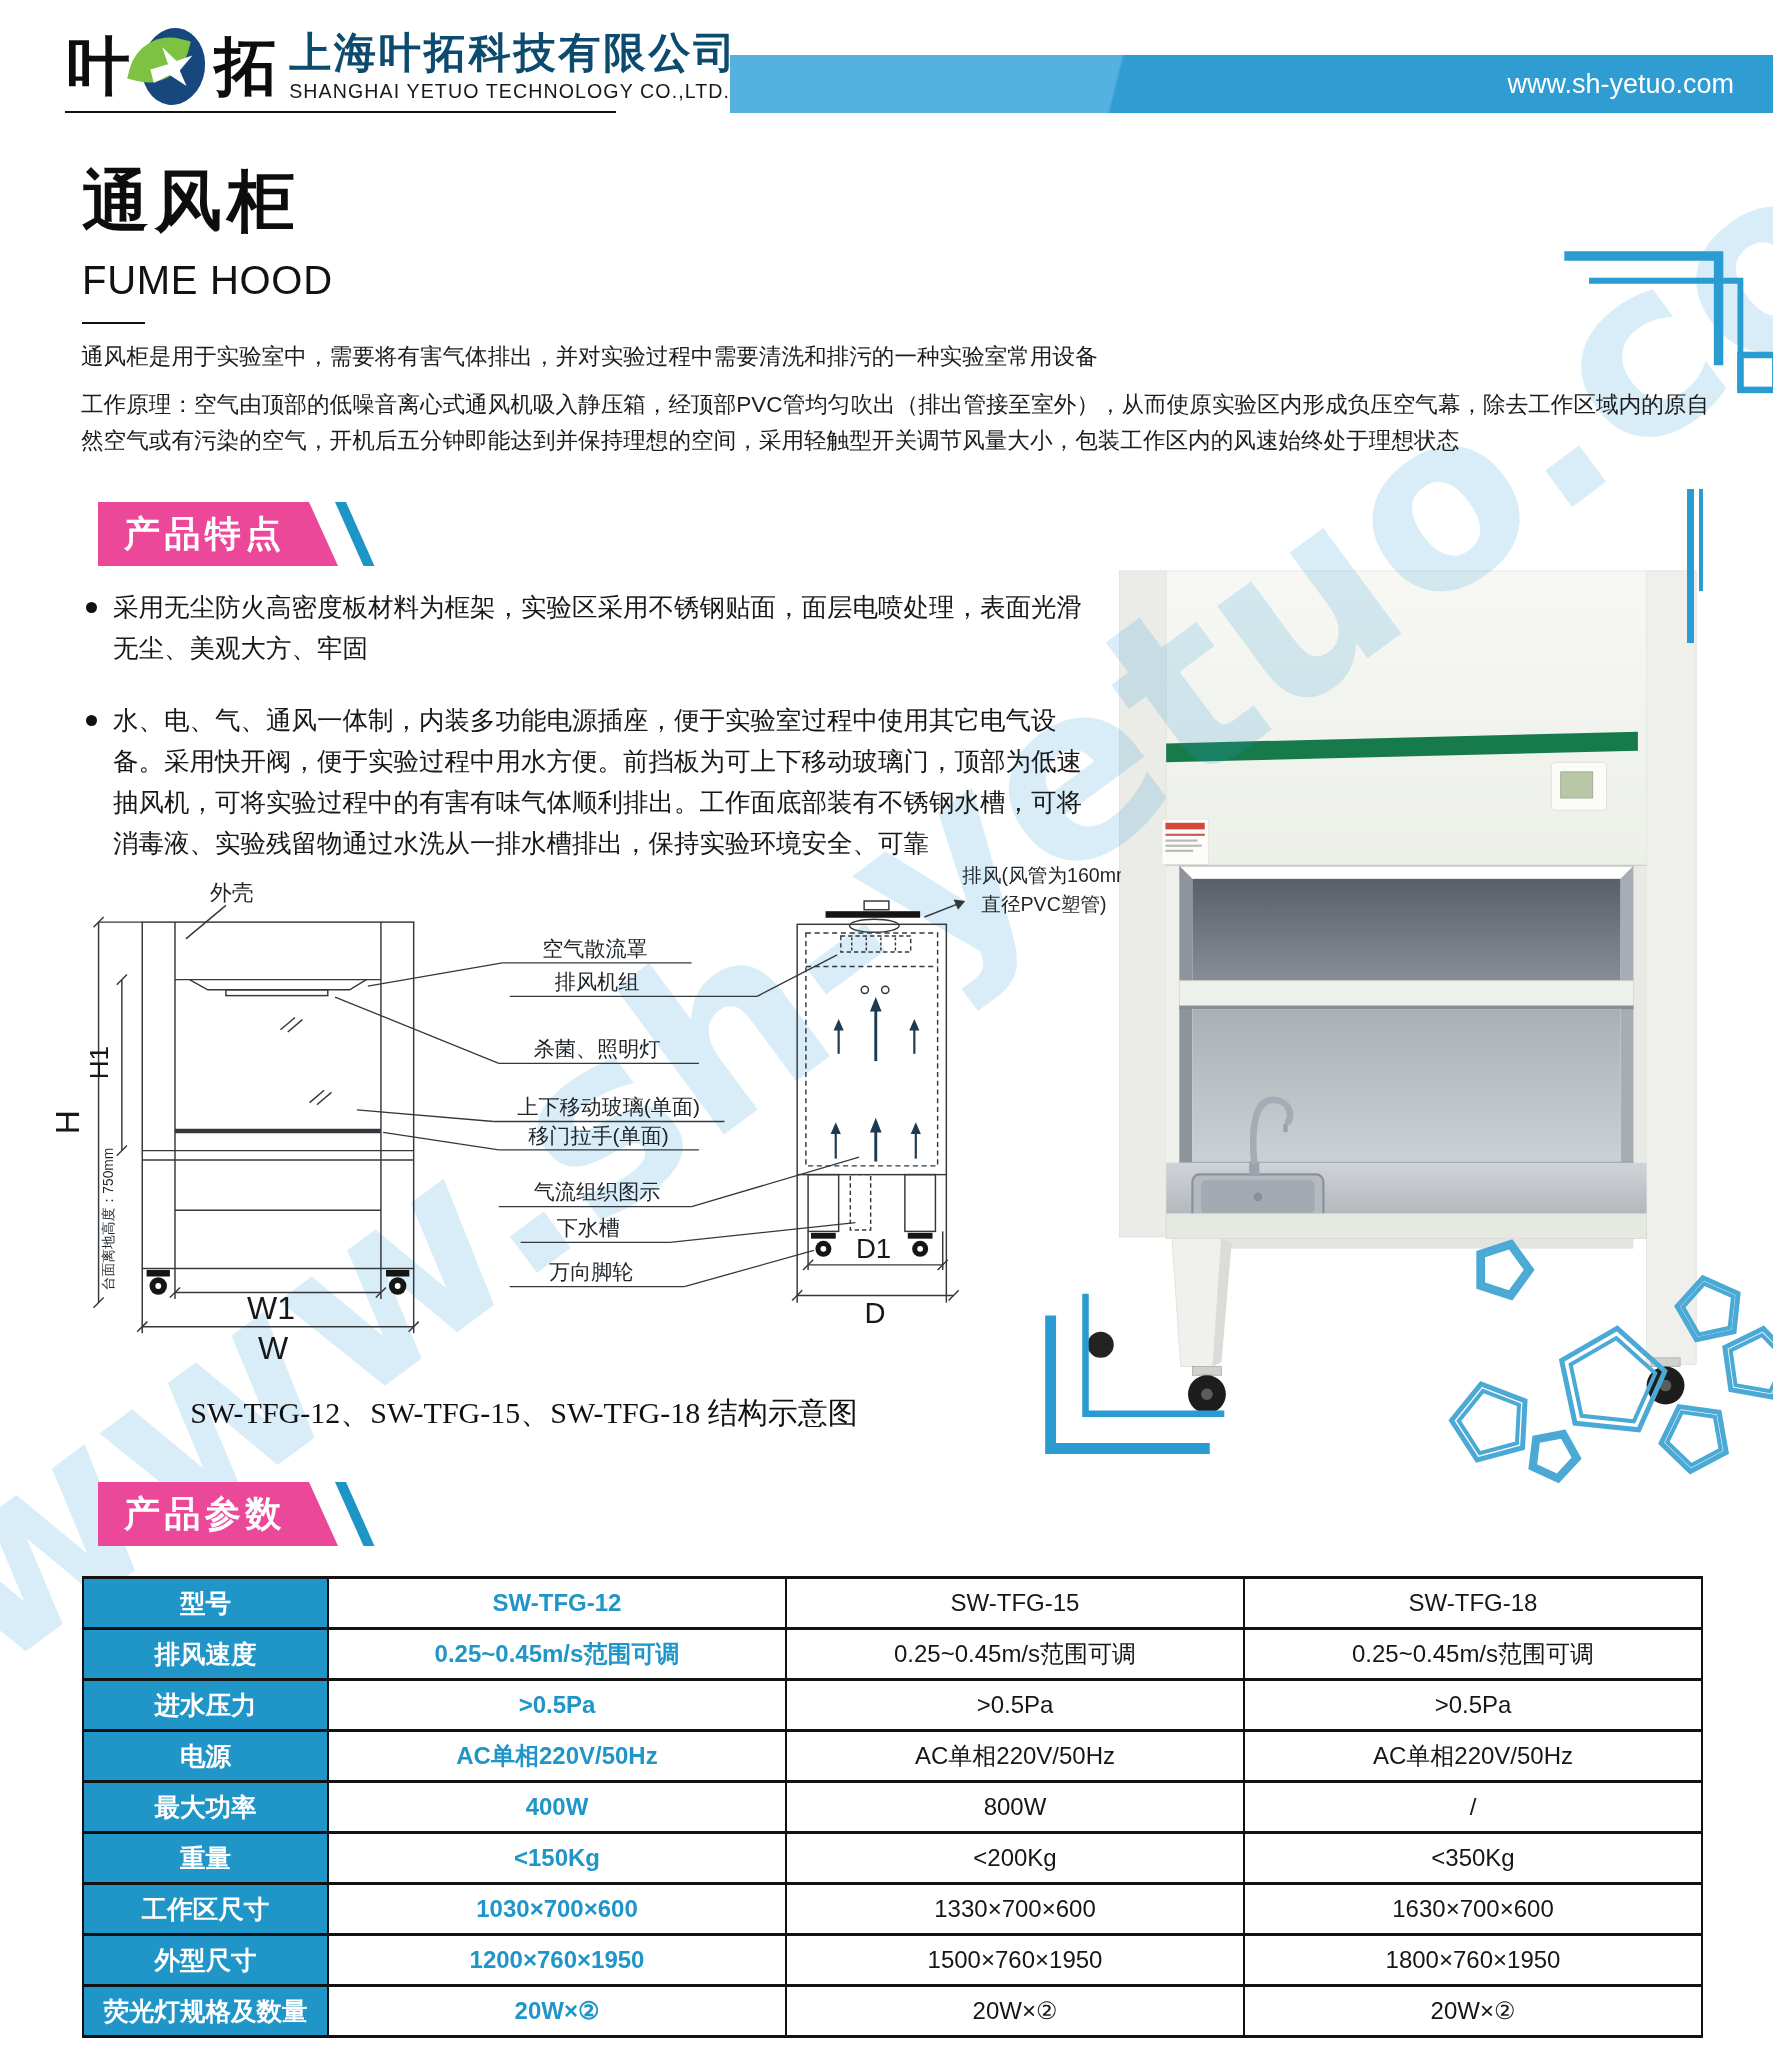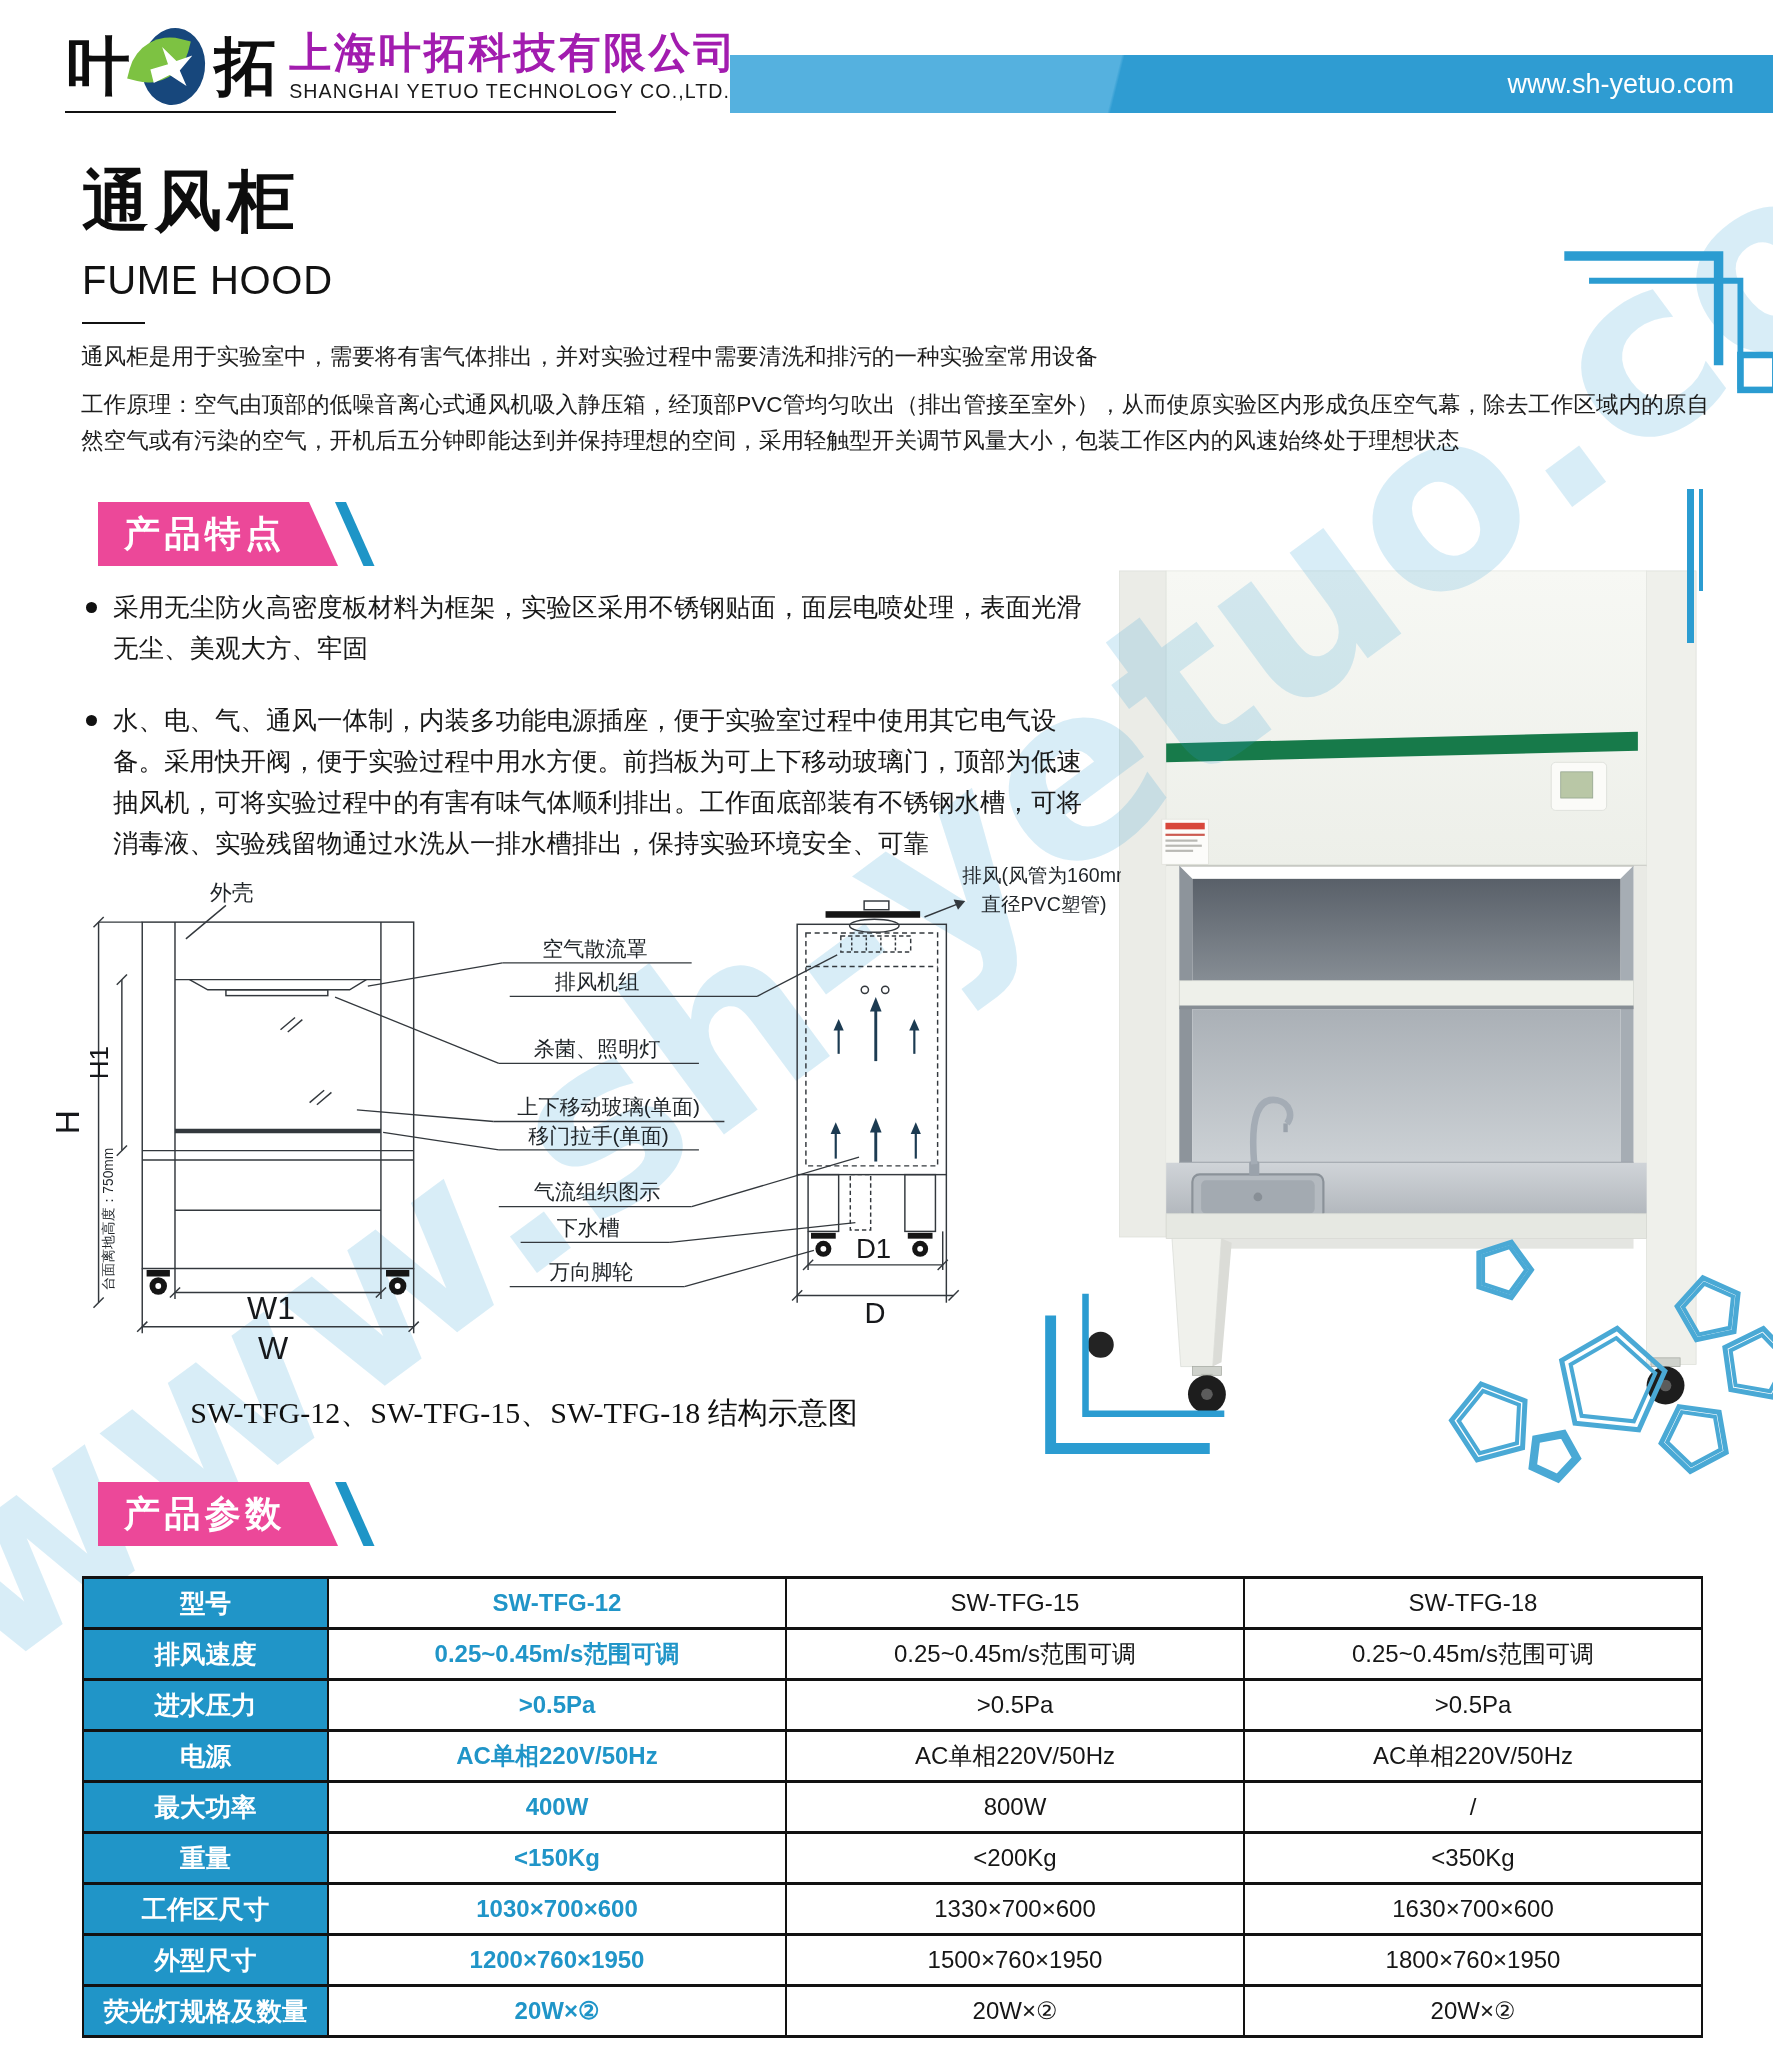--- a/index.html
+++ b/index.html
@@ -8,21 +8,21 @@
 
   
   .logo-row{position:absolute;left:67px;top:28px;display:flex;align-items:center;z-index:3;}
   .logo-char{font-size:63px;font-weight:bold;color:#0d0d0d;line-height:1;}
   .emblem{position:relative;width:73px;height:77px;margin:0 5.8px;}
   .emblem .globe{position:absolute;left:5.8px;top:0;width:63px;height:77px;border-radius:50%;background:#17477c;transform:rotate(8deg);}
   .emblem .leaf{position:absolute;left:-2.9px;top:5.8px;width:52px;height:52px;background:#7dc242;border-radius:80% 0 80% 0;transform:rotate(15deg);}
   .emblem .bird{position:absolute;left:14.6px;top:19px;width:42px;height:39px;background:#ffffff;
     clip-path:polygon(0 58%,42% 44%,28% 0,62% 36%,100% 22%,70% 60%,86% 100%,46% 72%,8% 92%);}
   .company{margin-left:11.6px;}
-  .company-cn{font-size:42px;font-weight:bold;color:#a21caf;letter-spacing:2.9px;line-height:1.1;}
+  .company-cn{font-size:42px;font-weight:bold;color:#0c4a6e;letter-spacing:2.9px;line-height:1.1;}
   .company-en{font-size:19.6px;color:#191919;letter-spacing:1.1px;margin-top:4.4px;}
   .header-underline{position:absolute;left:65px;top:111px;width:551px;height:2.2px;background:#111;z-index:3;}
   .banner{position:absolute;left:730px;top:55px;width:1044px;height:58px;z-index:3;
     background:linear-gradient(104deg,#55b1df 0%,#55b1df 37%,#2f9cd2 37.3%,#2f9cd2 100%);
     color:#fff;font-size:27px;line-height:58px;text-align:right;padding-right:40px;box-sizing:border-box;}
 
   
   .title-block{position:absolute;left:82px;top:164px;z-index:3;}
   .title-cn{font-size:67px;font-weight:bold;color:#0d0d0d;letter-spacing:5.8px;line-height:1.1;}
   .title-en{font-size:40px;color:#121212;margin-top:20px;letter-spacing:0.7px;}

